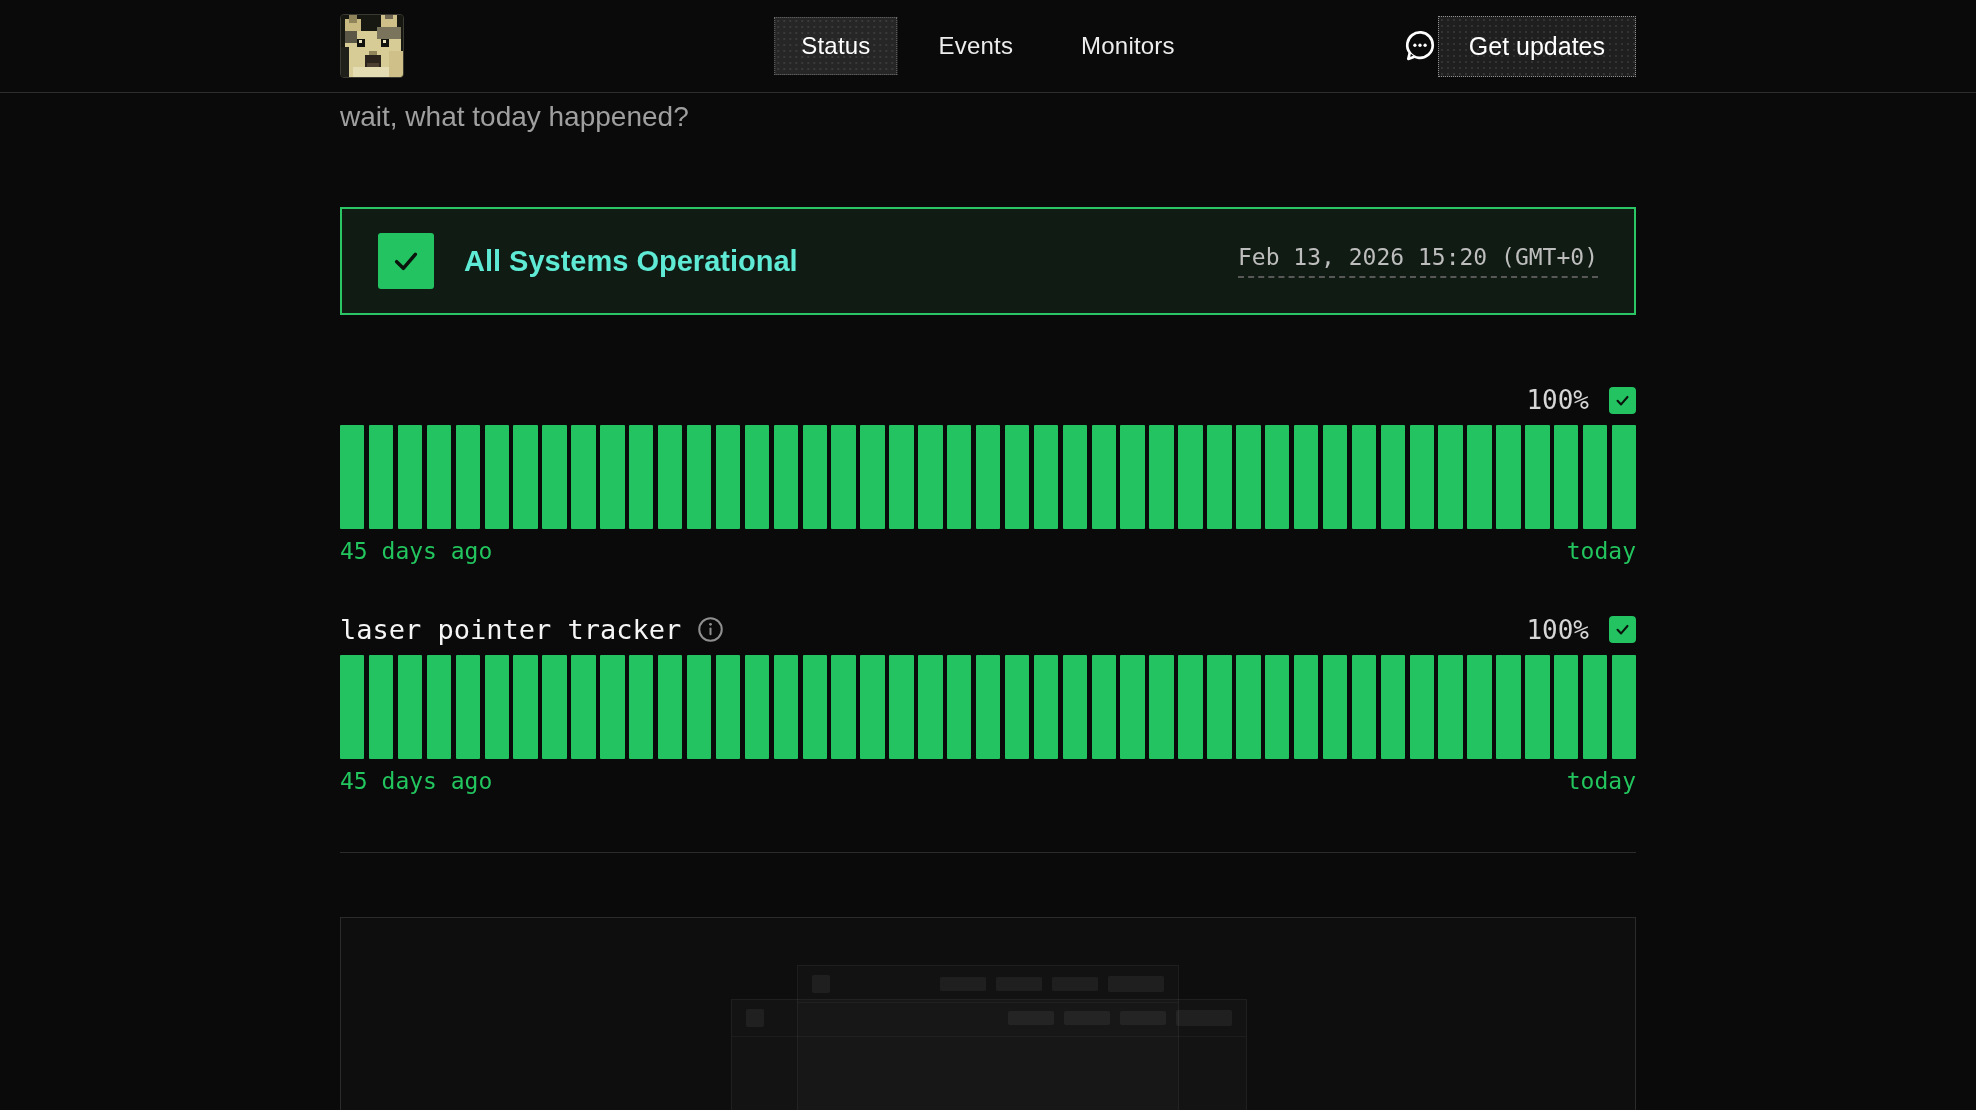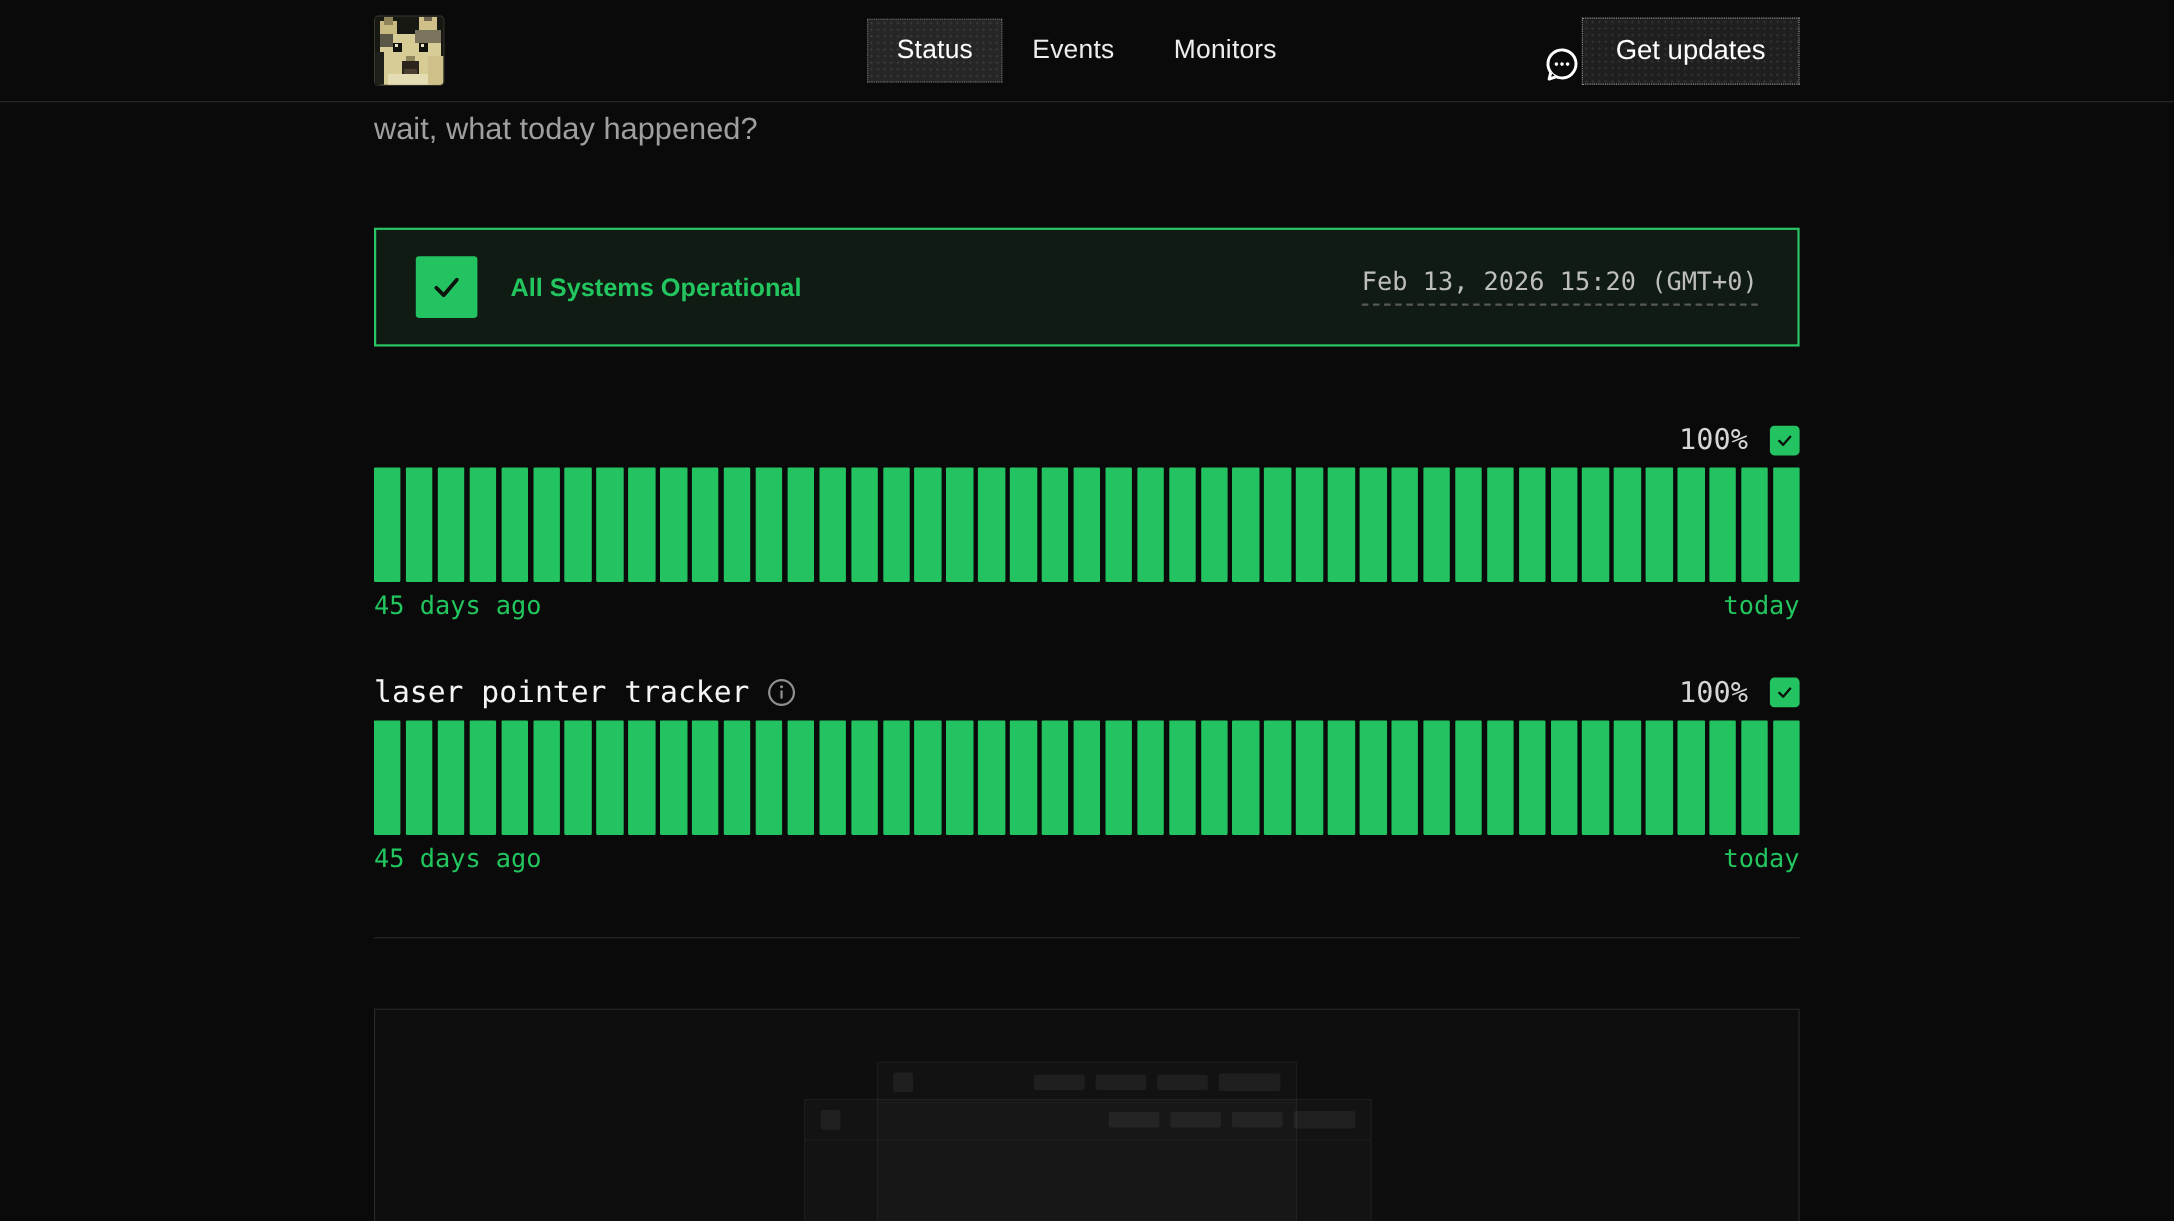--- a/index.html
+++ b/index.html
@@ -24,35 +24,35 @@
     display:flex; align-items:center;
     position:relative; height:100%;
   }
   .logo {
     width:64px; height:64px; border-radius:4px; overflow:hidden;
     border:1px solid #3a3a33; flex:0 0 auto; cursor:pointer;
     background:#17170f;
   }
   nav.tabs {
     position:absolute; left:50%; top:50%; transform:translate(-50%,-50%);
-    display:flex; align-items:center; 
+    display:flex; align-items:center; gap:14px;
   }
   .tab {
     font-size:24px; color:#ededed; padding:14px 26px; cursor:pointer;
     border:1px dotted transparent; letter-spacing:.2px;
   }
   .tab.active {
     background-color:#262626;
     background-image:radial-gradient(circle, rgba(255,255,255,0.09) 1px, transparent 1.2px);
     background-size:6px 6px;
     border:1px dotted #6e6e6e;
     color:#ffffff;
   }
   .header-right {
-    margin-left:auto; display:flex; align-items:flex-end; 
+    margin-left:auto; display:flex; align-items:center; 
   }
   .chat-btn { cursor:pointer; display:flex; align-items:center; }
   .get-updates {
     font-size:25px; color:#ffffff; padding:15px 30px; cursor:pointer;
     background-color:#1f1f1f;
     background-image:radial-gradient(circle, rgba(255,255,255,0.09) 1px, transparent 1.2px);
     background-size:6px 6px;
     border:1px dotted #8f8f8f;
   }
 
@@ -68,21 +68,21 @@
     background:#101b13;
     display:flex; align-items:center;
     padding:0 36px;
   }
   .banner-check {
     width:56px; height:56px; border-radius:3px;
     background:var(--accent,#24c362);
     display:flex; align-items:center; justify-content:center;
     flex:0 0 auto;
   }
-  .banner-title { margin-left:30px; font-size:23px; font-weight:700; color:#22c55e; }
+  .banner-title { margin-left:30px; font-size:29px; font-weight:700; color:#5eead4; }
   .banner-time {
     margin-left:auto; font-size:23px; color:#bdbdbd;
     border-bottom:2px dashed #585858; padding-bottom:6px; cursor:default;
   }
 
   
   .monitor { margin-top:70px; }
   .monitor + .monitor { margin-top:50px; }
   .monitor-head { display:flex; align-items:center; }
   .monitor-name { font-size:27px; color:#f5f5f5; cursor:pointer; }

